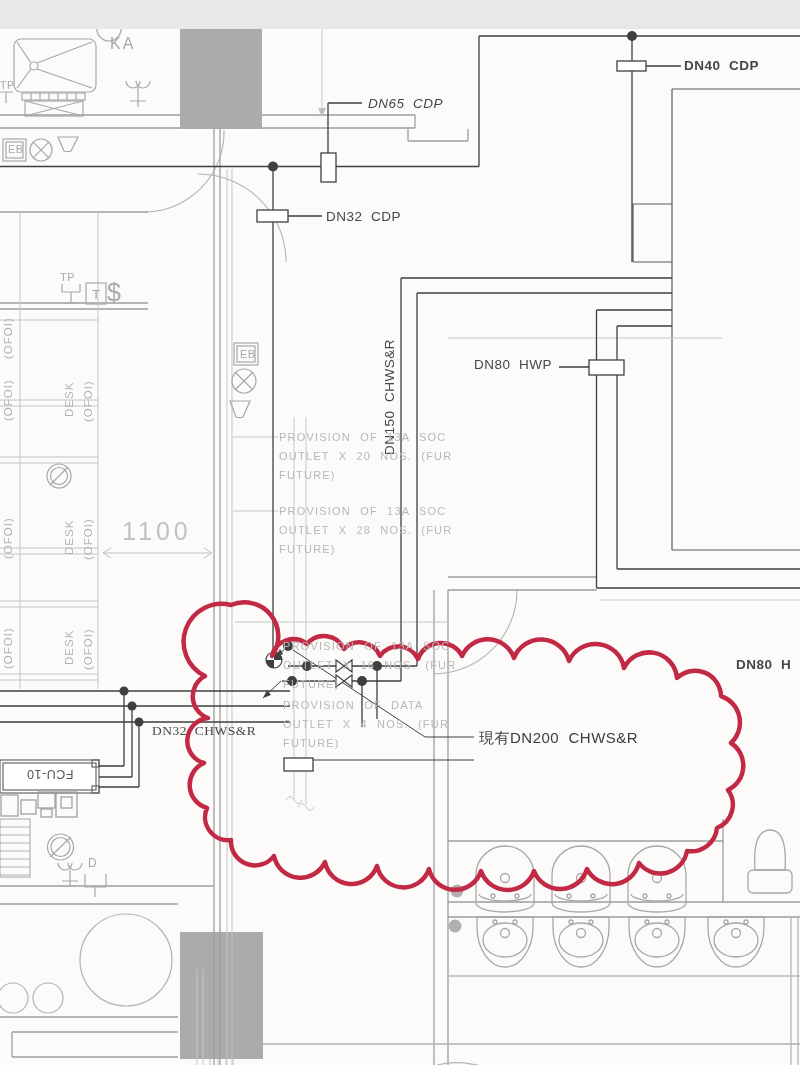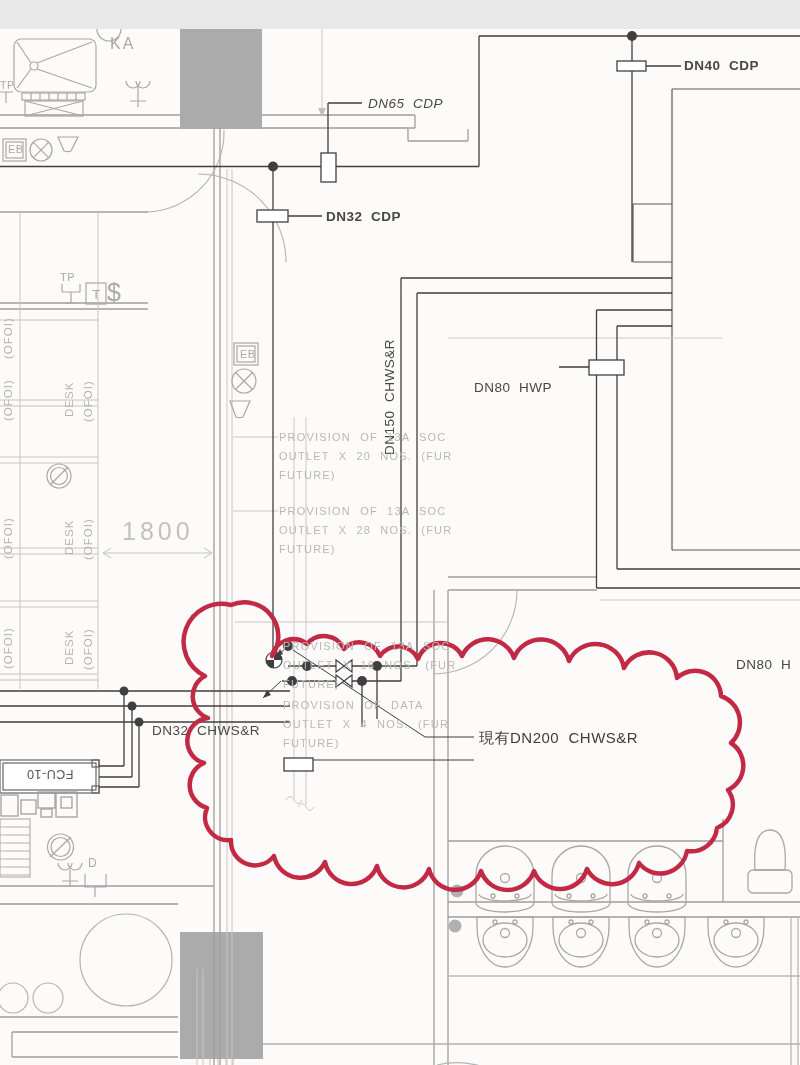--- a/index.html
+++ b/index.html
@@ -244,46 +244,46 @@
       A 38 38 0 0 1 231 576 A 34 34 0 0 1 272 627 Z"></path>
   </g>
 </svg>
 
 <div class="label room" style="left:110px;top:6px;font-size:16px;letter-spacing:2px;">KA</div>
 <div class="label room" style="left:0px;top:50px;font-size:10.5px;">TP</div>
 <div class="label room" style="left:8px;top:114px;font-size:11px;">EB</div>
 
 <div class="label" style="left:684px;top:29px;font-weight:bold;">DN40  CDP</div>
 <div class="label" style="left:368px;top:67px;font-style:italic;">DN65  CDP</div>
-<div class="label" style="left:326px;top:180px;font-weight:bold;">DN32  CDP</div>
+<div class="label" style="left:326px;top:180px;">DN32  CDP</div>
 <div class="label vert" style="left:382px;top:426px;">DN150  CHWS&amp;R</div>
-<div class="label" style="left:474px;top:351px;">DN80  HWP</div>
-<div class="label" style="left:152px;top:694px;">DN32  CHWS&amp;R</div>
-<div class="label" style="left:736px;top:628px;">DN80  H</div>
+<div class="label" style="left:474px;top:328px;">DN80  HWP</div>
+<div class="label" style="left:152px;top:694px;font-family:Liberation Serif, serif;">DN32  CHWS&amp;R</div>
+<div class="label" style="left:736px;top:628px;font-weight:bold;">DN80  H</div>
 
 <div class="label room" style="left:60px;top:242px;font-size:11px;">TP</div>
 <div class="label room" style="left:92px;top:258px;">T</div>
 <div class="label room" style="left:107px;top:249px;font-size:25px;">$</div>
 <div class="label room" style="left:240px;top:319px;font-size:11px;">EB</div>
 <div class="label room" style="left:88px;top:827px;font-size:12px;">D</div>
 
 <div class="note" style="left:279px;top:399px;">PROVISION OF 13A SOC
 OUTLET X 20 NOS. (FUR
 FUTURE)</div>
 <div class="note" style="left:279px;top:473px;">PROVISION OF 13A SOC
 OUTLET X 28 NOS. (FUR
 FUTURE)</div>
 <div class="note" style="left:283px;top:608px;">PROVISION OF 13A SOC
 OUTLET X 16 NOS. (FUR
 FUTURE)</div>
 <div class="note" style="left:283px;top:667px;">PROVISION OF DATA
 OUTLET X 4 NOS. (FUR
 FUTURE)</div>
 
-<div class="dim" style="left:122px;top:488px;">1800</div>
+<div class="dim" style="left:122px;top:488px;">1100</div>
 
 <div class="label cjk" style="left:479px;top:700px;">現有DN200  CHWS&amp;R</div>
 
 <div class="label flip" style="left:12px;top:738px;width:76px;text-align:center;font-size:12.5px;color:#555;">FCU-10</div>
 
 <div class="deskl" style="left:2px;top:392px;">(OFOI)</div>
 <div class="deskl" style="left:63px;top:388px;">DESK</div>
 <div class="deskl" style="left:82px;top:393px;">(OFOI)</div>
 <div class="deskl" style="left:2px;top:530px;">(OFOI)</div>
 <div class="deskl" style="left:63px;top:526px;">DESK</div>

